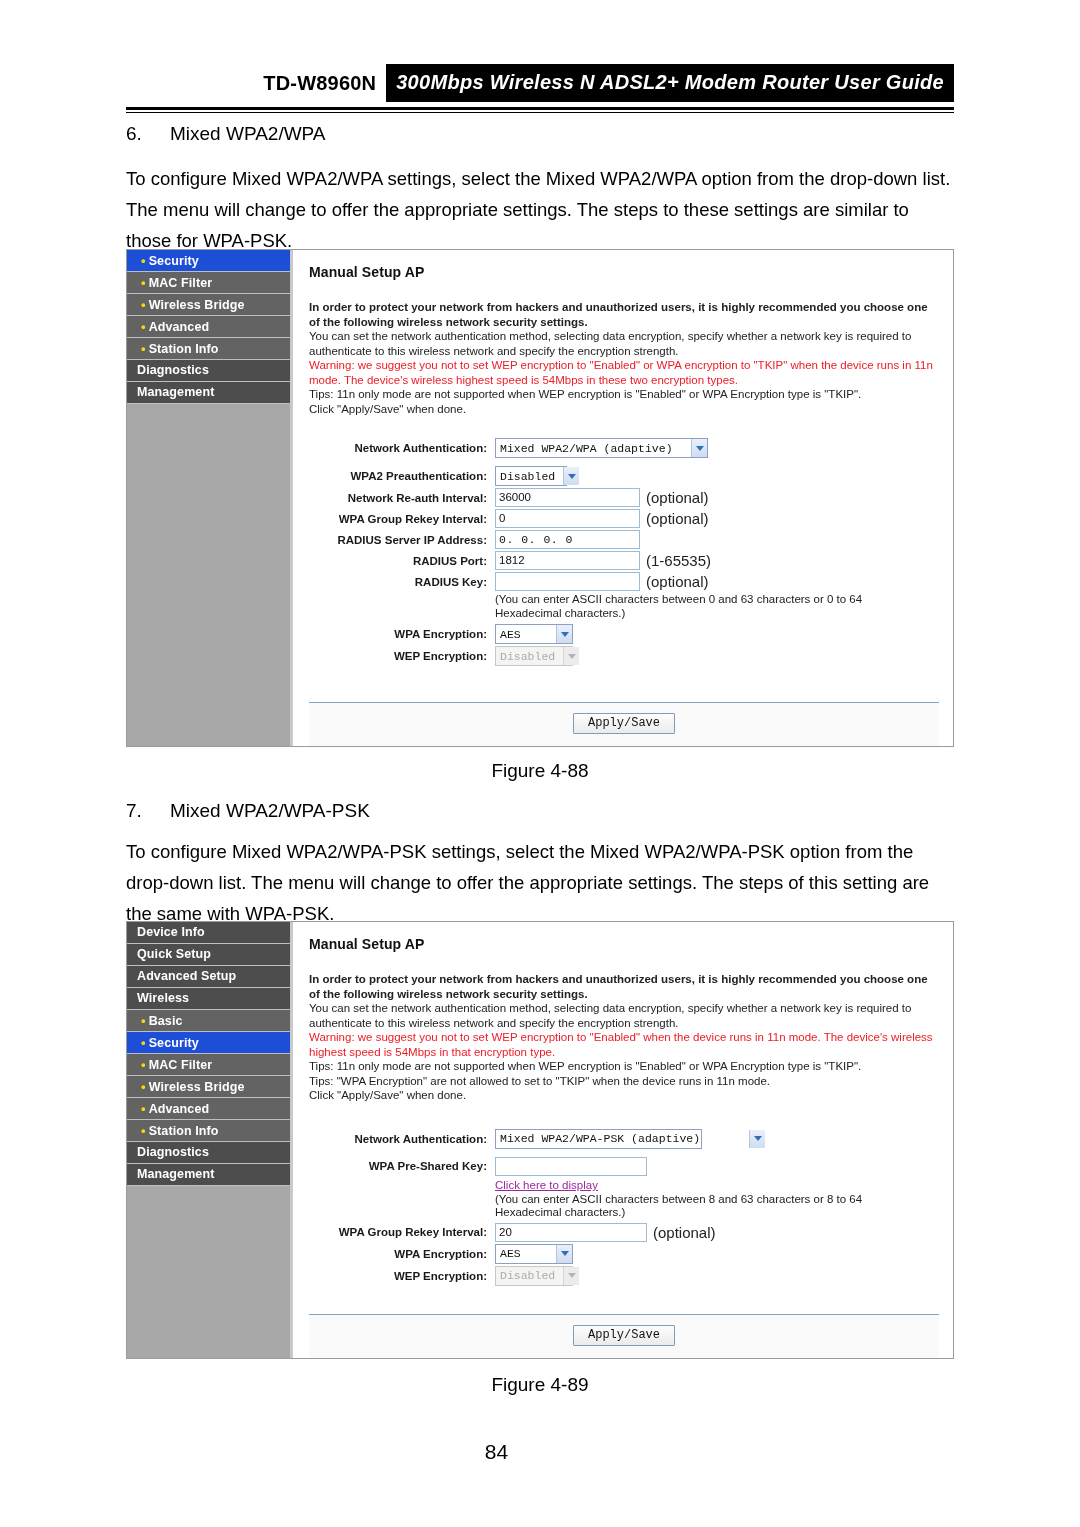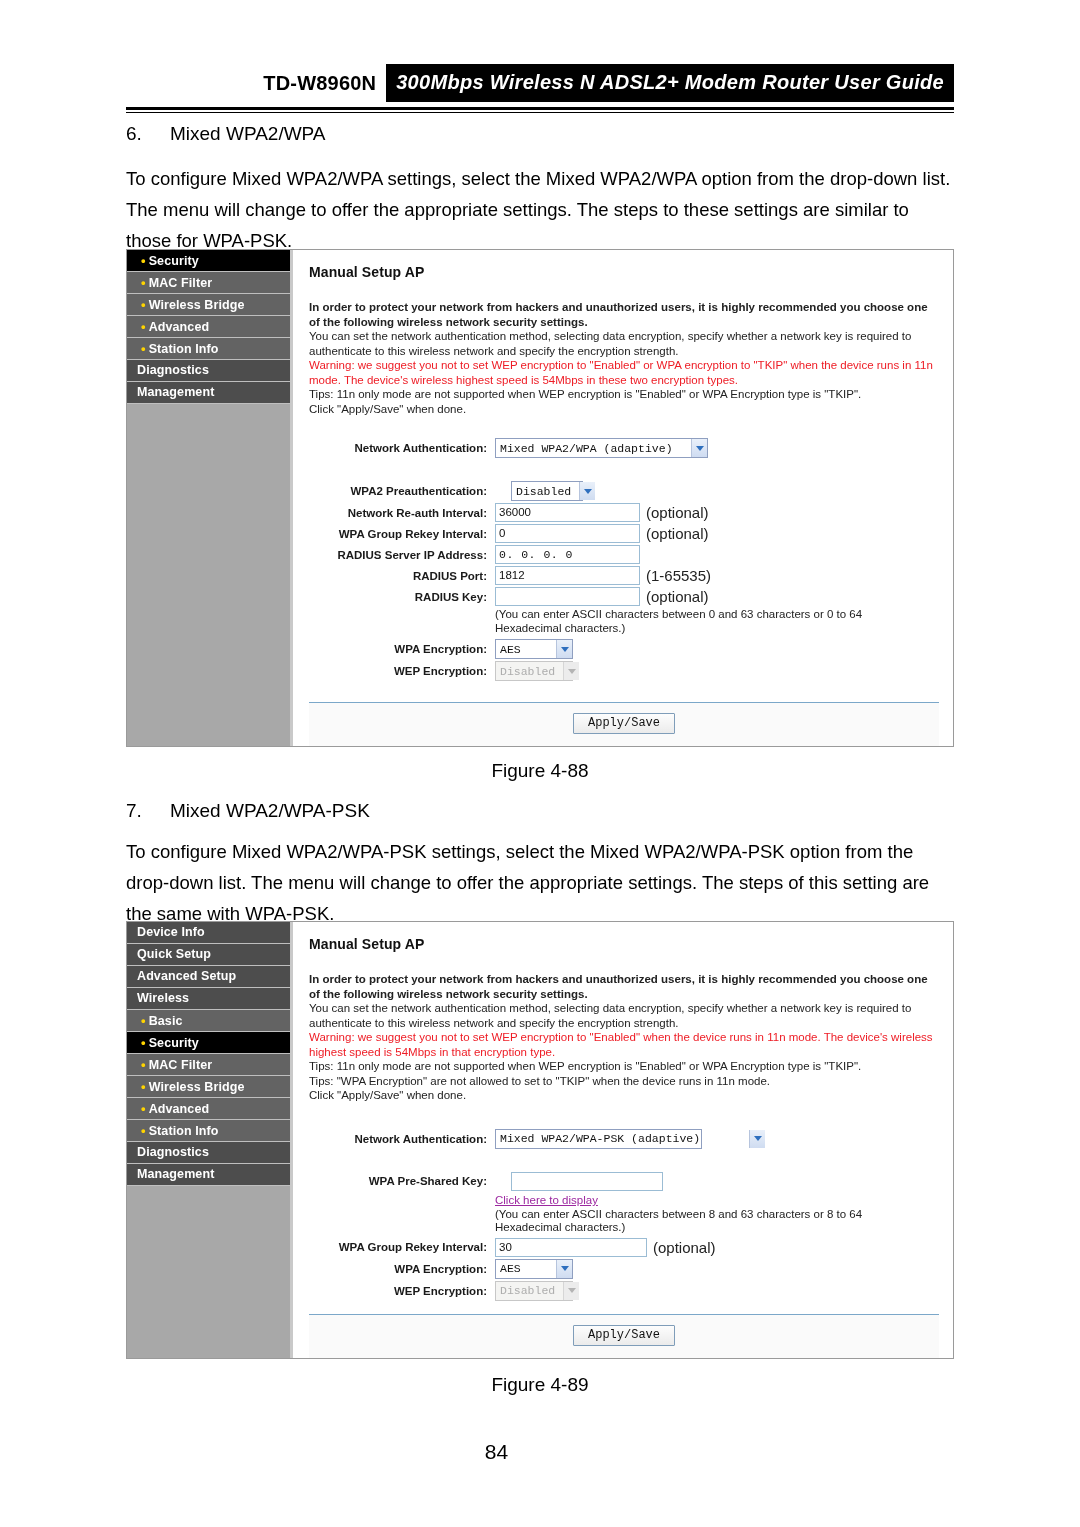--- a/index.html
+++ b/index.html
@@ -141,21 +141,21 @@
   .nav-item.sub {
     background: #636363;
     padding-left: 14px;
   }
   .nav-item.sub .dot {
     color: #ffd400;
     font-size: 13px;
     margin-right: 3px;
   }
   .nav-item.active {
-    background: #000000;
+    background: #1d4ed8;
     color: #ffffff;
   }
   .nav-item.active .dot { color: #ffd400; }
 
   .shot-main {
     flex: 1 1 auto;
     background: #ffffff;
     box-sizing: border-box;
     padding: 14px 14px 0 16px;
     position: relative;
@@ -178,21 +178,21 @@
 
   .form-area {
     margin-top: 22px;
   }
   .form-row {
     display: flex;
     align-items: center;
     margin-bottom: 2px;
     min-height: 19px;
   }
-  .form-row.gap { margin-top: 23px; gap: 16px; }
+  .form-row.gap { margin-top: 8px; }
   .f-label {
     width: 178px;
     flex: 0 0 178px;
     text-align: right;
     padding-right: 8px;
     font-size: 11.5px;
     font-weight: bold;
     color: #1a1a1a;
     white-space: nowrap;
   }
@@ -525,21 +525,21 @@
           <div class="f-label"></div>
           <div class="note-lines">
             <div>(You can enter ASCII characters between 8 and 63 characters or 8 to 64</div>
             <div>Hexadecimal characters.)</div>
           </div>
         </div>
 
         <div class="form-row" style="margin-top:3px;">
           <div class="f-label">WPA Group Rekey Interval:</div>
           <div class="f-ctl">
-            <span class="txt wide">30</span>
+            <span class="txt wide">20</span>
             <span class="hint">(optional)</span>
           </div>
         </div>
 
         <div class="form-row">
           <div class="f-label">WPA Encryption:</div>
           <div class="f-ctl">
             <div class="sel sel-enc">
               <span class="sel-text">AES</span>
               <span class="arrow">

